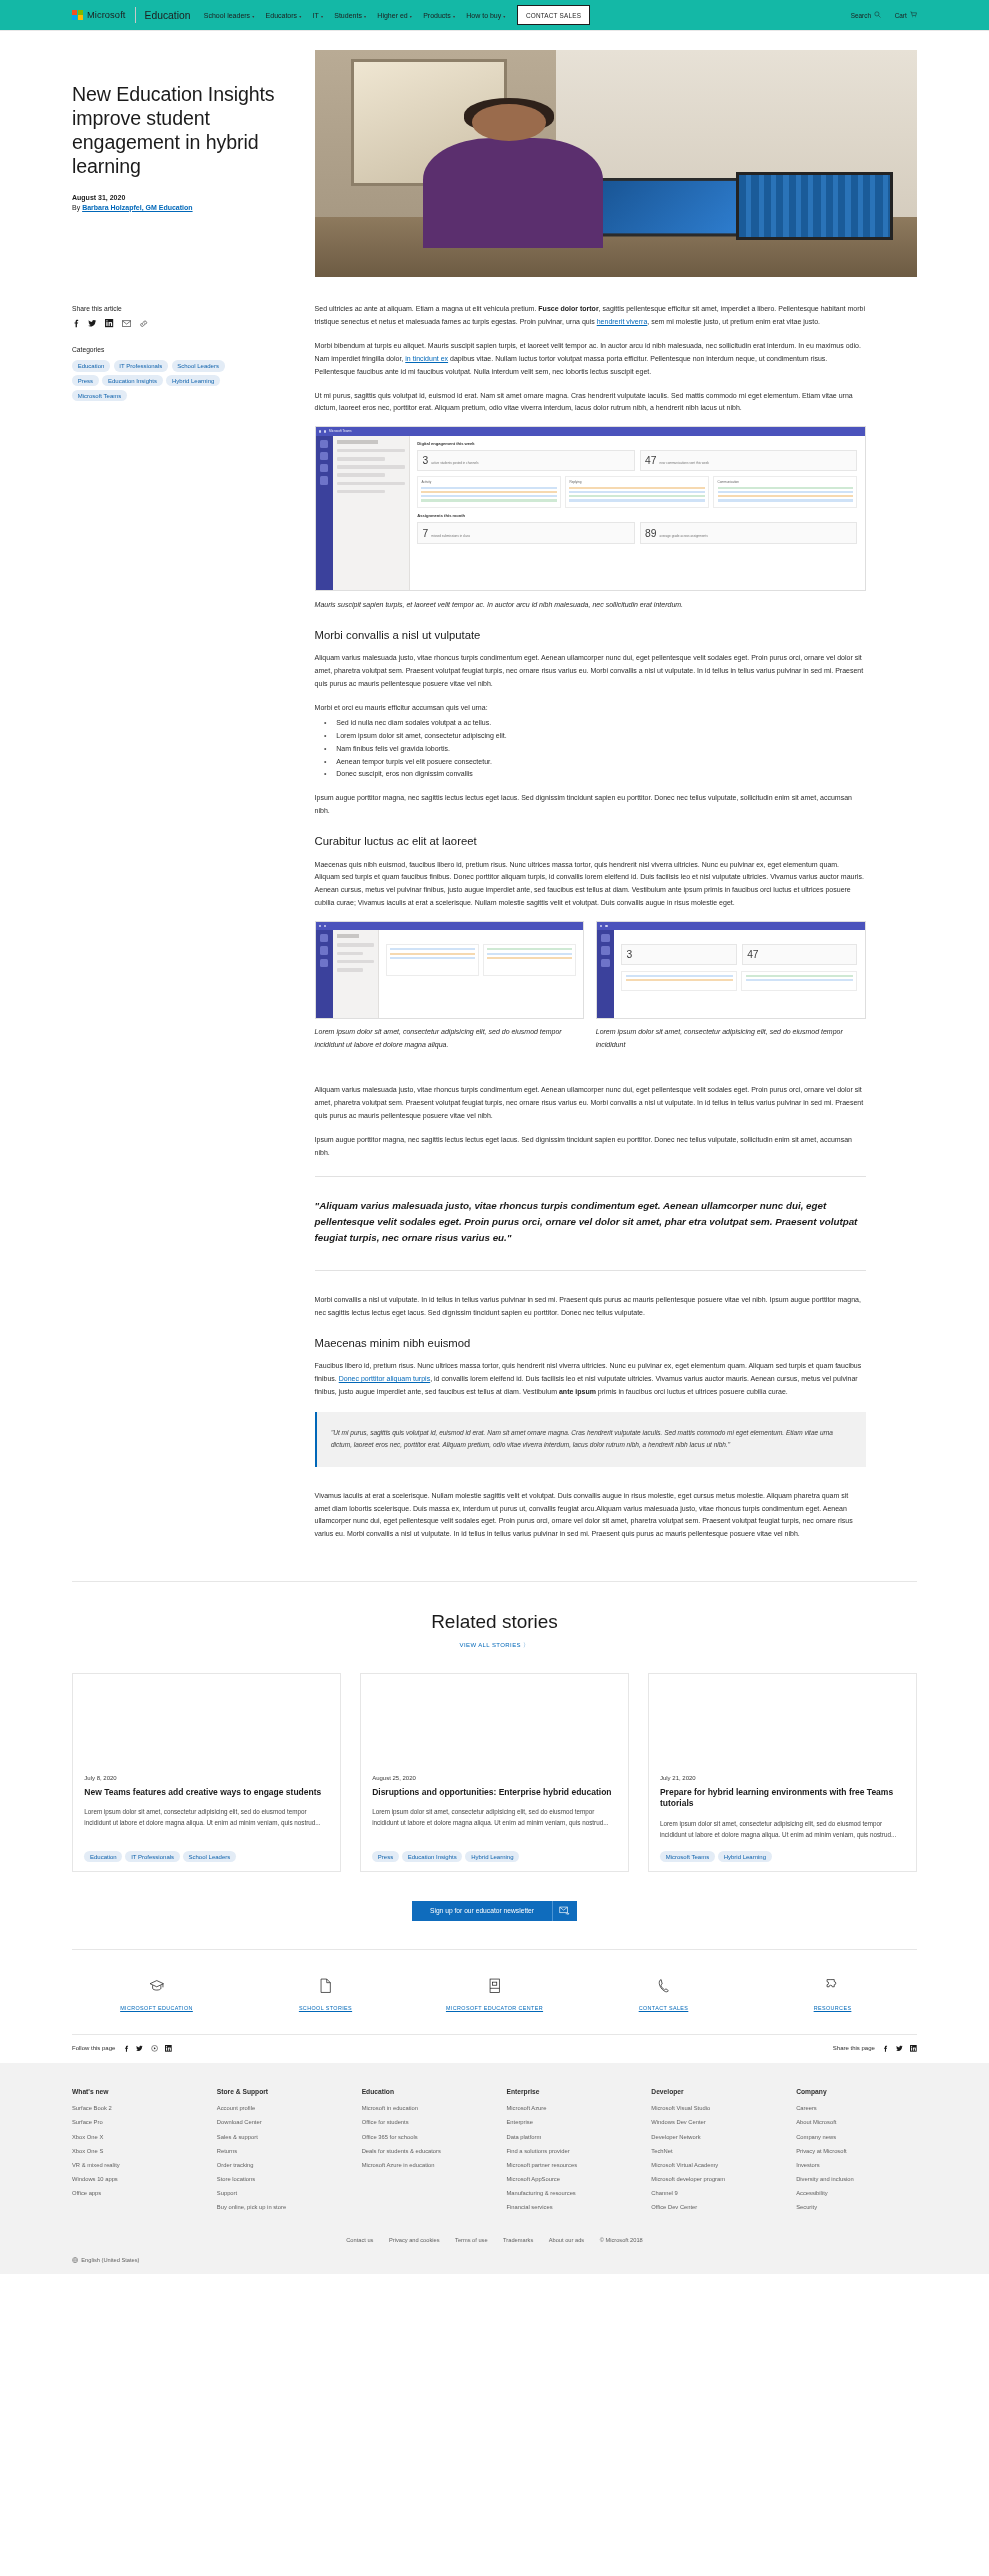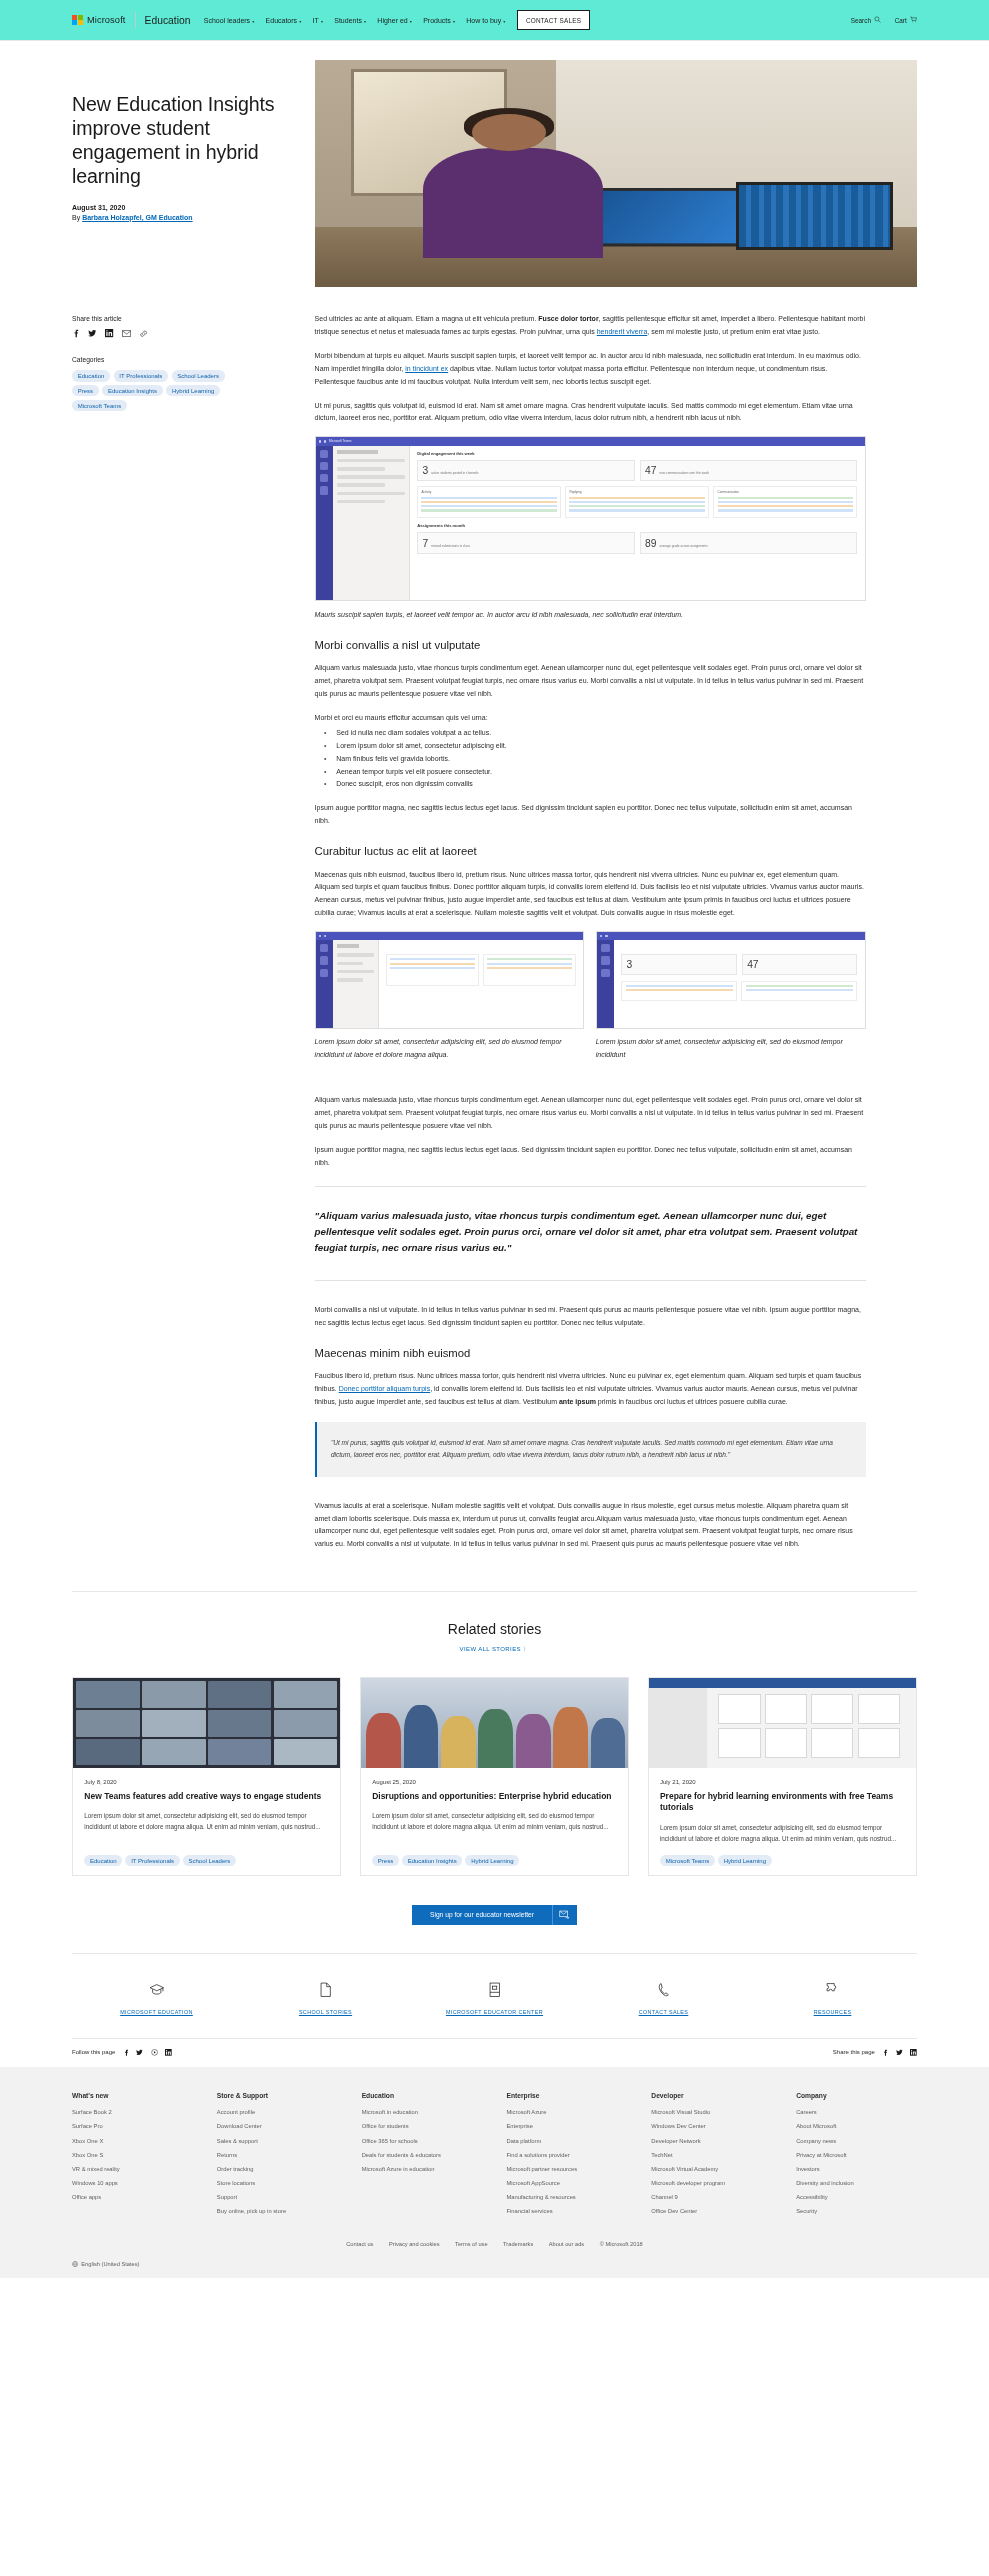--- a/index.html
+++ b/index.html
@@ -6,23 +6,23 @@
   html, body { width: 989px; background: #fff; }
   body {
     font-family: "Liberation Sans", sans-serif;
     color: #171717;
     -webkit-font-smoothing: antialiased;
   }
   a { text-decoration: none; color: inherit; }
 
   
   .topnav {
-    height: 41px; display: flex; align-items: center;
+    height: 31px; display: flex; align-items: center;
     padding: 0 72px; border-bottom: 0.5px solid #e8e8e8;
-    background: #5eead4;
+    background: #14b8a6;
   }
   .ms-logo { display: flex; align-items: center; gap: 4.1px; }
   .ms-squares { width: 10.8px; height: 10.8px; display: grid;
     grid-template-columns: 5.2px 5.2px; grid-template-rows: 5.2px 5.2px; gap: 0.5px; }
   .ms-squares i { display: block; }
   .ms-squares i:nth-child(1){ background:#f25022; }
   .ms-squares i:nth-child(2){ background:#7fba00; }
   .ms-squares i:nth-child(3){ background:#00a4ef; }
   .ms-squares i:nth-child(4){ background:#ffb900; }
   .ms-word { font-size: 9.3px; color: #1d1d1d; letter-spacing: 0.1px; }
@@ -129,25 +129,25 @@
 
   .quote-block { border-top: 0.5px solid #e1e1e1; border-bottom: 0.5px solid #e1e1e1;
     padding: 21.6px 0 24px; margin: 16.5px 0 23px; }
   .quote-block p { font-size: 9.8px; font-style: italic; font-weight: 700;
     line-height: 1.62; color: #1b1b1b; margin: 0; }
   .callout { background: #f1f1f1; border-left: 2.1px solid #0067b8; padding: 15.5px 14.4px; margin: 13.4px 0 23px; }
   .callout p { font-size: 6.5px; font-style: italic; line-height: 1.85; color: #3a3a3a; margin: 0; }
 
   
   .related { border-top: 0.5px solid #e6e6e6; margin: 29px 72px 0; padding-top: 29px; text-align: center; }
-  .related h2 { font-size: 14px; font-weight: 400; color: #1b1b1b; }
+  .related h2 { font-size: 19px; font-weight: 400; color: #1b1b1b; }
   .view-all { display: inline-block; margin-top: 8.2px; font-size: 6px; letter-spacing: 0.4px;
     color: #0067b8; cursor: pointer; }
   .cards { display: flex; gap: 18.5px; margin-top: 23px; text-align: left; }
-  .card { flex: 1; border: 0.5px solid #e6e6e6; background: #fff; display:flex; flex-direction:column;}
+  .card { flex: 1; border: 0.5px solid #e6e6e6; background: #fff; display:flex; flex-direction:column;align-items:flex-end;}
   .card-img { height: 90px; background: #2b2f3a; position: relative; overflow: hidden; }
   .grid-faces { position:absolute; inset:3.1px; display:grid; grid-template-columns:repeat(4,1fr);
     grid-template-rows:repeat(3,1fr); gap:2.1px; }
   .grid-faces i { display:block; border-radius:1px; }
   .classroom { position:absolute; inset:0; background:linear-gradient(180deg,#cfd8e3,#97a6b8); }
   .classroom .kid { position:absolute; bottom:0; width:13%; height:62%; border-radius:40% 40% 0 0; }
   .appgrid { position:absolute; inset:0; background:#f3f3f3; }
   .appgrid .bar { position:absolute; top:0; left:0; right:0; height:9.3px; background:#2b579a; }
   .appgrid .side { position:absolute; top:9.3px; left:0; bottom:0; width:22%; background:#e6e6e6; }
   .appgrid .cells { position:absolute; top:15.5px; left:26%; right:6%; bottom:12%;

